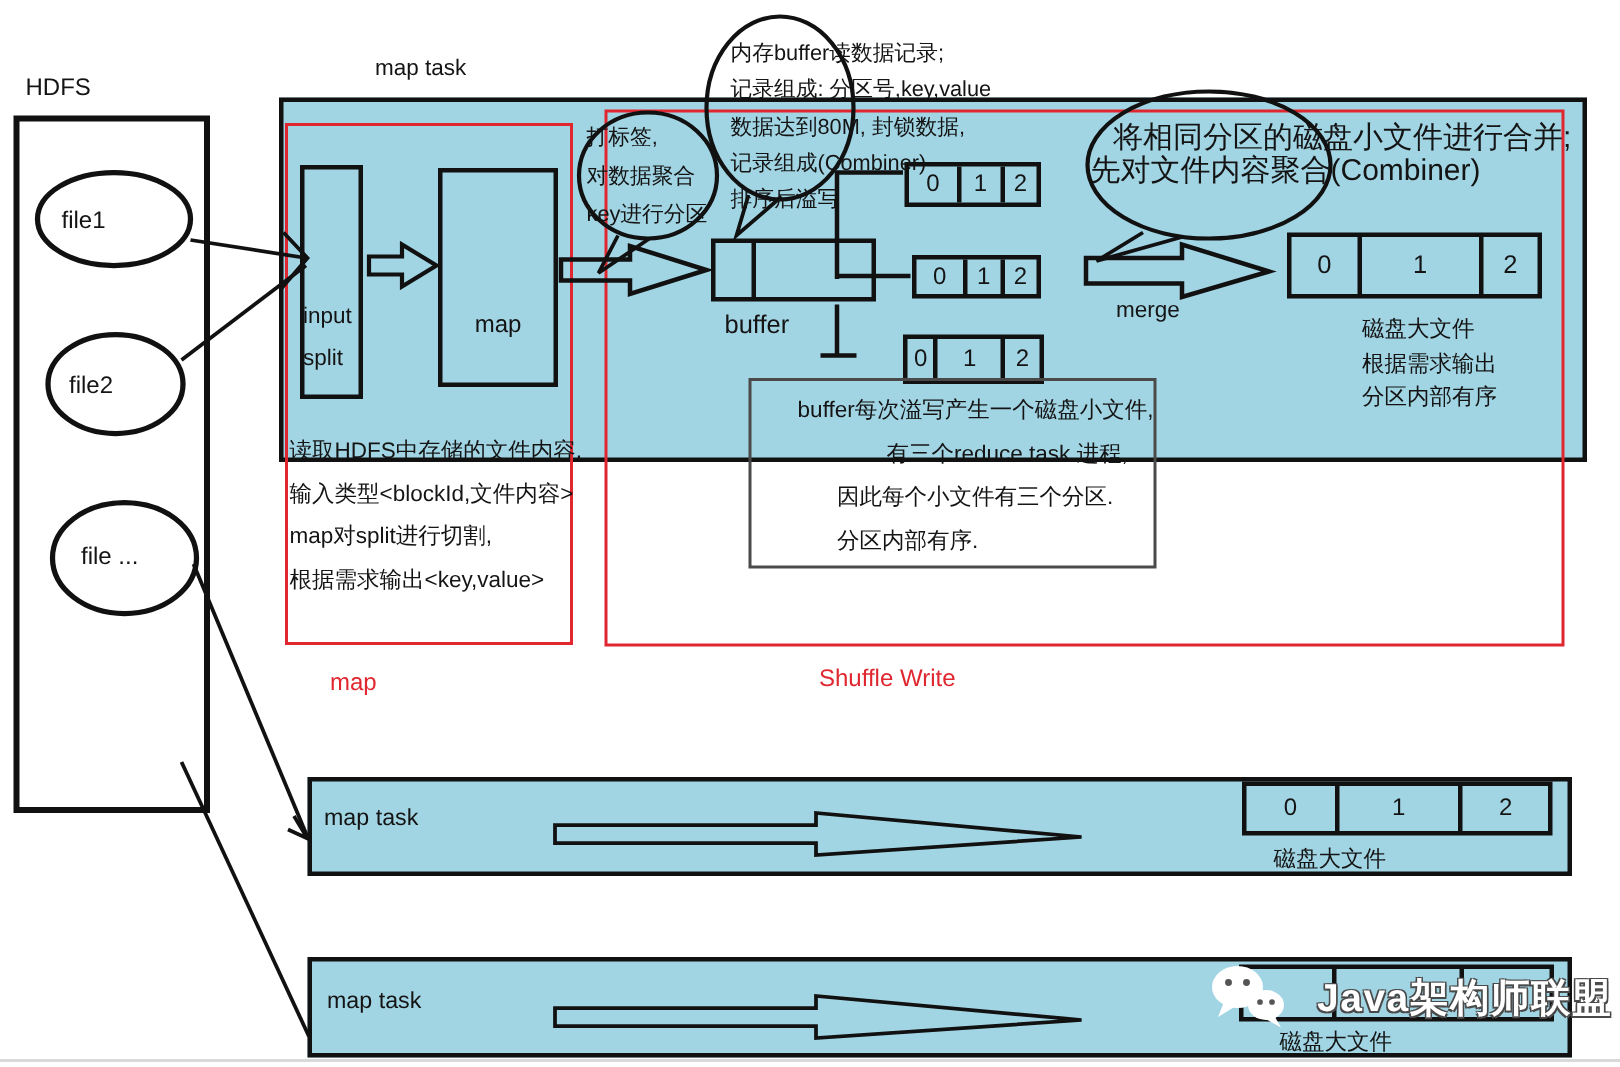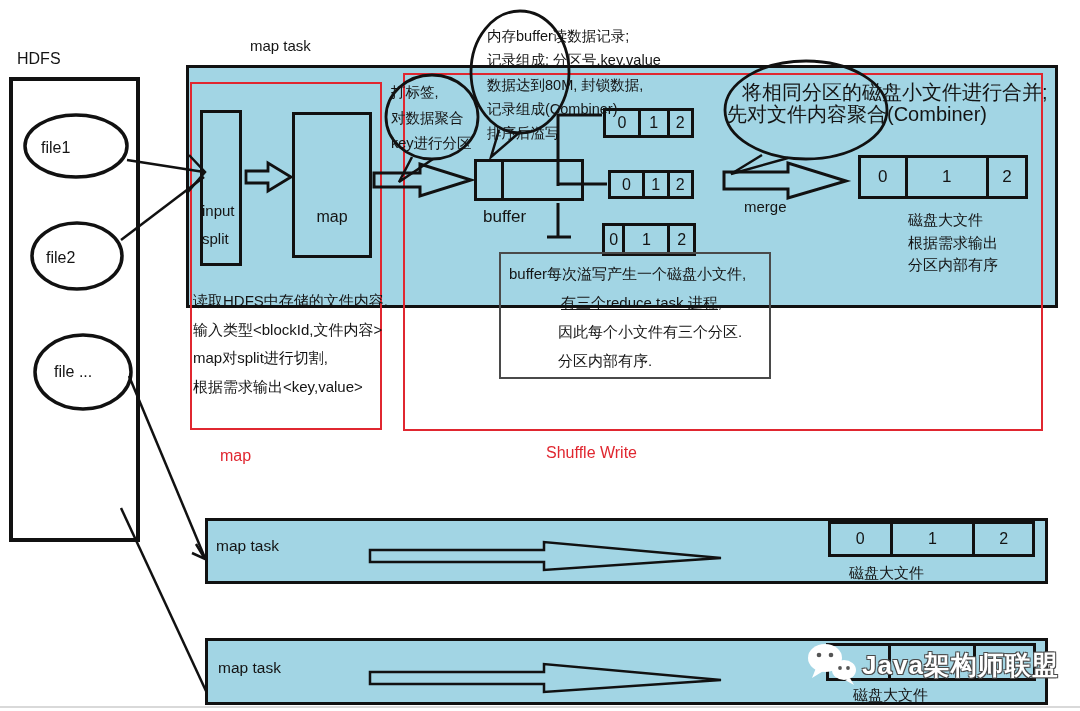--- a/index.html
+++ b/index.html
@@ -12,21 +12,21 @@
   .redbox{position:absolute;border:2px solid var(--red);box-sizing:border-box;background:transparent;}
   .bluefill{background:var(--blue);}
   .cells{display:flex;height:100%;}
   .cell{display:flex;align-items:center;justify-content:center;border-right:3px solid #111;
         font-size:16px;color:var(--ink);}
   .cell:last-child{border-right:none;}
   .redlabel{color:var(--red);font-size:16px;}
   svg.overlay{position:absolute;left:0;top:0;z-index:3;pointer-events:none;}
   .z1{z-index:1}.z2{z-index:2}.z4{z-index:4}.z5{z-index:5}
   .wm-text{font-size:26px;font-weight:bold;color:#fff;letter-spacing:1px;
-           text-shadow:1px 1px 0 #4a4a4a,-1px -1px 0 #4a4a4a,1px -1px 0 #4a4a4a,-1px 1px 0 #4a4a4a;}
+           text-shadow:1px 1px 0 #4a4a4a,-1px -1px 0 #4a4a4a,1px -1px 0 #4a4a4a,-1px 1px 0 #4a4a4a;margin-left:16px;}
 </style>
 </head>
 <body>
 
 <div class="canvas">
 
   <div class="box bluefill z1" style="left:186px;top:65px;width:872px;height:243px;"></div>
   <div class="box bluefill z1" style="left:205px;top:518px;width:843px;height:66px;"></div>
   <div class="box bluefill z1" style="left:205px;top:638px;width:843px;height:67px;"></div>
   <div class="box z1" style="left:9px;top:77px;width:131px;height:465px;border-width:4px;"></div>
@@ -140,22 +140,22 @@
 
   <div class="t z4" style="left:193px;top:287px;line-height:28.5px;">
     <div>读取HDFS中存储的文件内容,</div>
     <div>输入类型&lt;blockId,文件内容&gt;</div>
     <div>map对split进行切割,</div>
     <div>根据需求输出&lt;key,value&gt;</div>
   </div>
 
   <div class="abs z4" style="left:499px;top:252px;width:272px;height:127px;border:2px solid #4a4a4a;box-sizing:border-box;">
     <div class="t" style="position:static;line-height:29px;padding-top:5px;white-space:nowrap;">
-      <div style="padding-left:8px;">buffer每次溢写产生一个磁盘小文件,</div>
-      <div style="padding-left:60px;text-decoration:underline;">有三个reduce task 进程,</div>
+      <div style="padding-left:8px;text-align:right;">buffer每次溢写产生一个磁盘小文件,</div>
+      <div style="padding-left:90px;">有三个reduce task 进程,</div>
       <div style="padding-left:57px;">因此每个小文件有三个分区.</div>
       <div style="padding-left:57px;">分区内部有序.</div>
     </div>
   </div>
 
   <div class="t redlabel z4" style="left:220px;top:446px;">map</div>
   <div class="t redlabel z4" style="left:546px;top:443px;">Shuffle Write</div>
 
   <div class="t z4" style="left:216px;top:536px;font-size:15.5px;">map task</div>
   <div class="box z4" style="left:828px;top:521px;width:207px;height:36px;">

